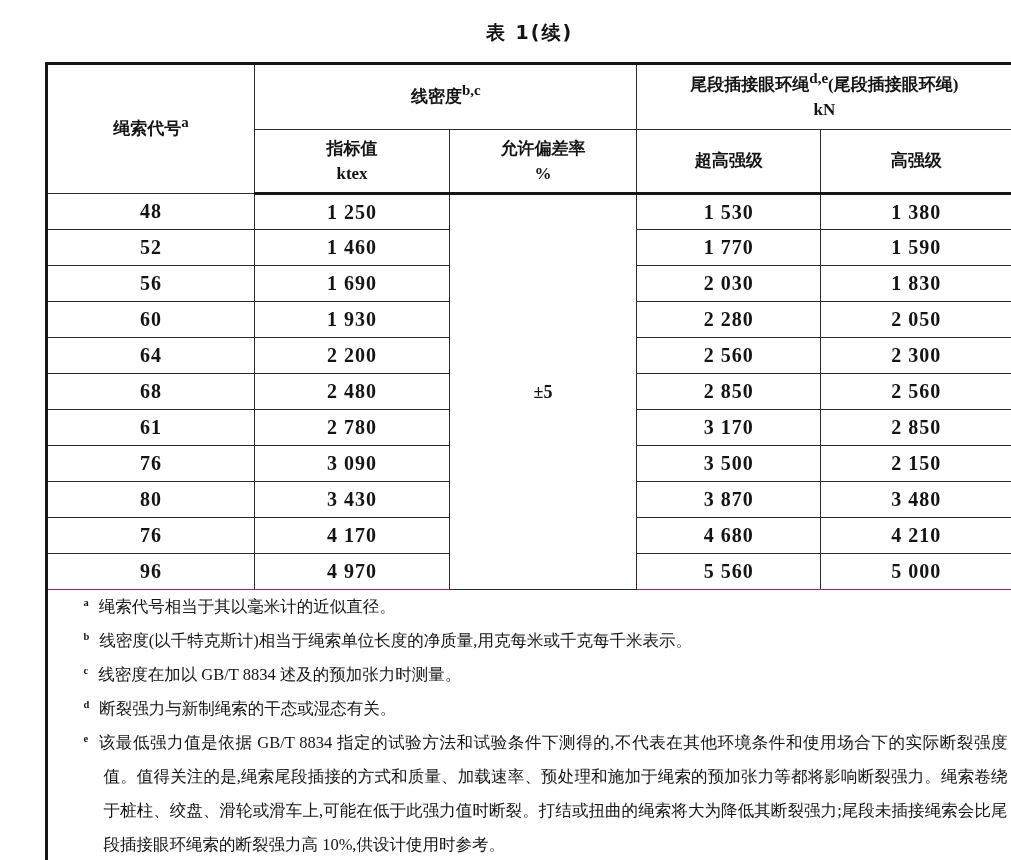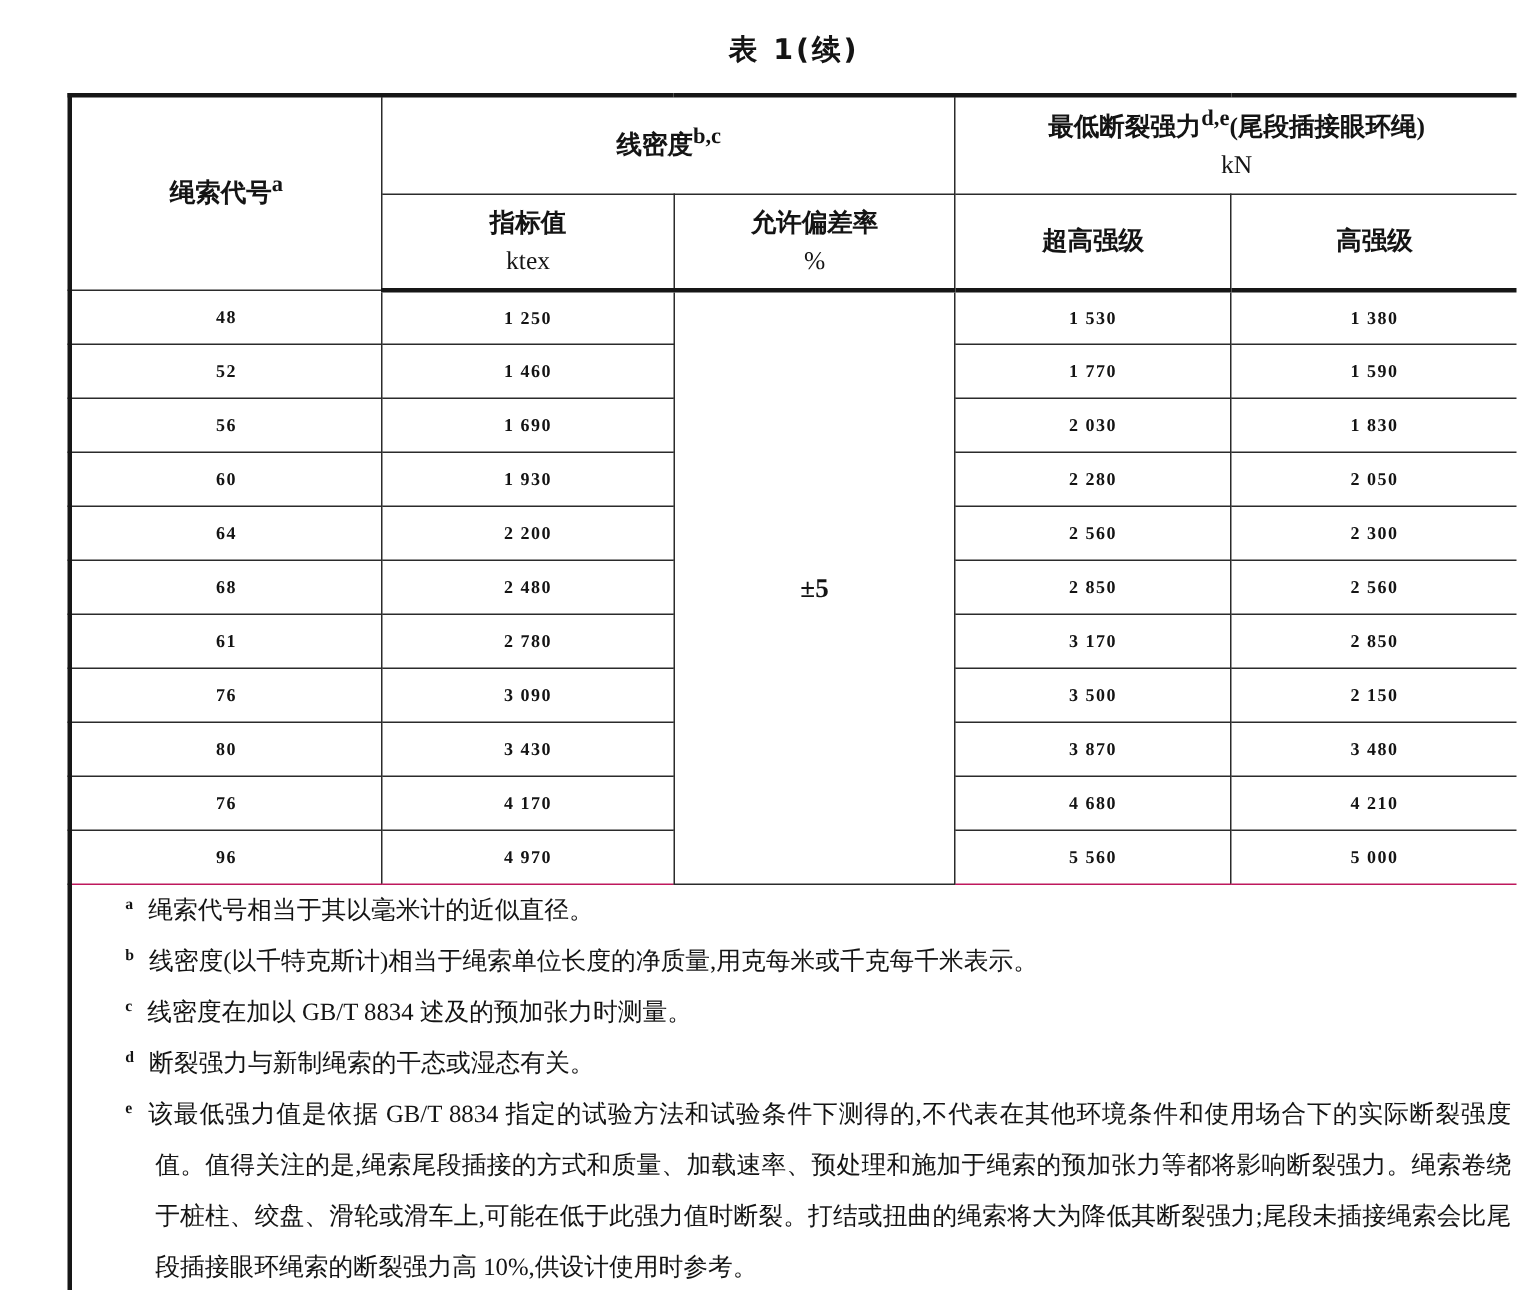--- a/index.html
+++ b/index.html
@@ -45,26 +45,26 @@
   tr.group-row th { height: 66px; }
   tr.sub-row th { height: 64px; border-bottom: 3px solid #161616; }
   thead sup {
     font-size: 15px;
     font-weight: bold;
     vertical-align: super;
     line-height: 0;
     letter-spacing: 0;
   }
   .two-line div { line-height: 1.5; }
-  .unit-line { font-family: "Liberation Serif", serif; font-weight: normal; }
+  .unit-line { font-family: "Liberation Serif", serif; font-weight: bold; }
 
   
   tbody td.num {
     height: 36px;
-    font-size: 12px;
+    font-size: 20px;
     font-weight: 600;
     letter-spacing: 1px;
   }
   tbody tr.last-data td { border-bottom: 1px solid #be185d; }
   td.tolerance-cell {
     font-size: 18px;
     font-weight: 600;
   }
 
   
@@ -107,21 +107,21 @@
       <thead>
         <tr class="group-row">
           <th rowspan="2">
             <span>绳索代号</span><sup>a</sup>
           </th>
           <th colspan="2">
             <span>线密度</span><sup>b,c</sup>
           </th>
           <th colspan="2" class="two-line">
             <div>
-              <span>最低断裂强力</span><sup>d,e</sup><span>(尾段插接眼环绳)</span>
+              <span>尾段插接眼环绳</span><sup>d,e</sup><span>(尾段插接眼环绳)</span>
             </div>
             <div class="unit-line">kN</div>
           </th>
         </tr>
         <tr class="sub-row">
           <th class="two-line">
             <div>指标值</div>
             <div class="unit-line">ktex</div>
           </th>
           <th class="two-line">

